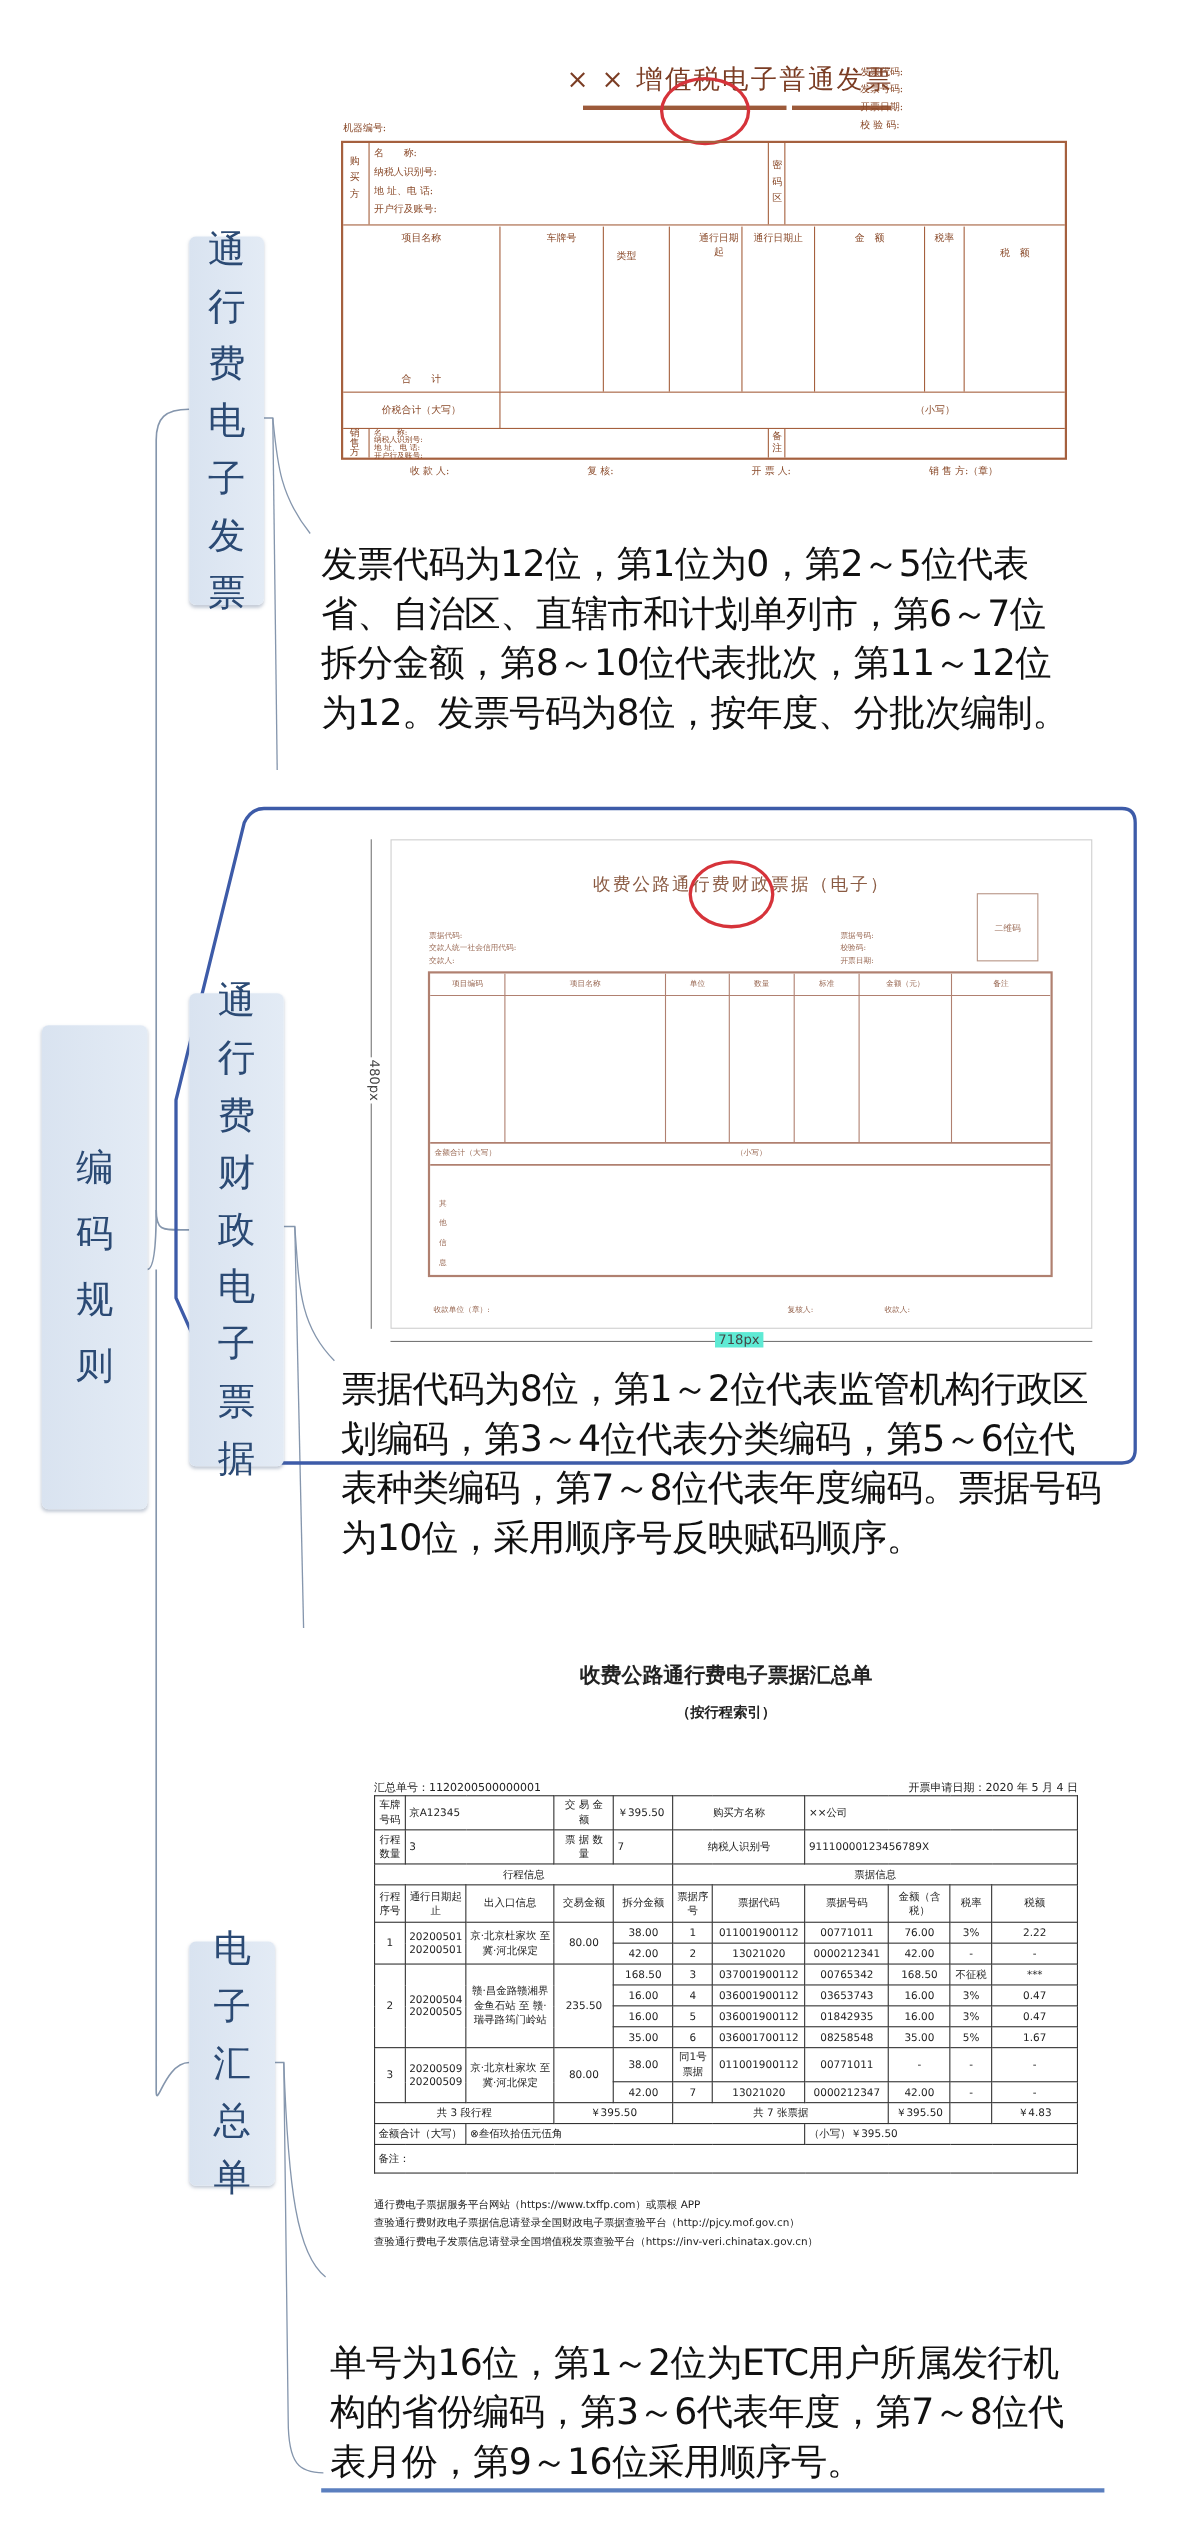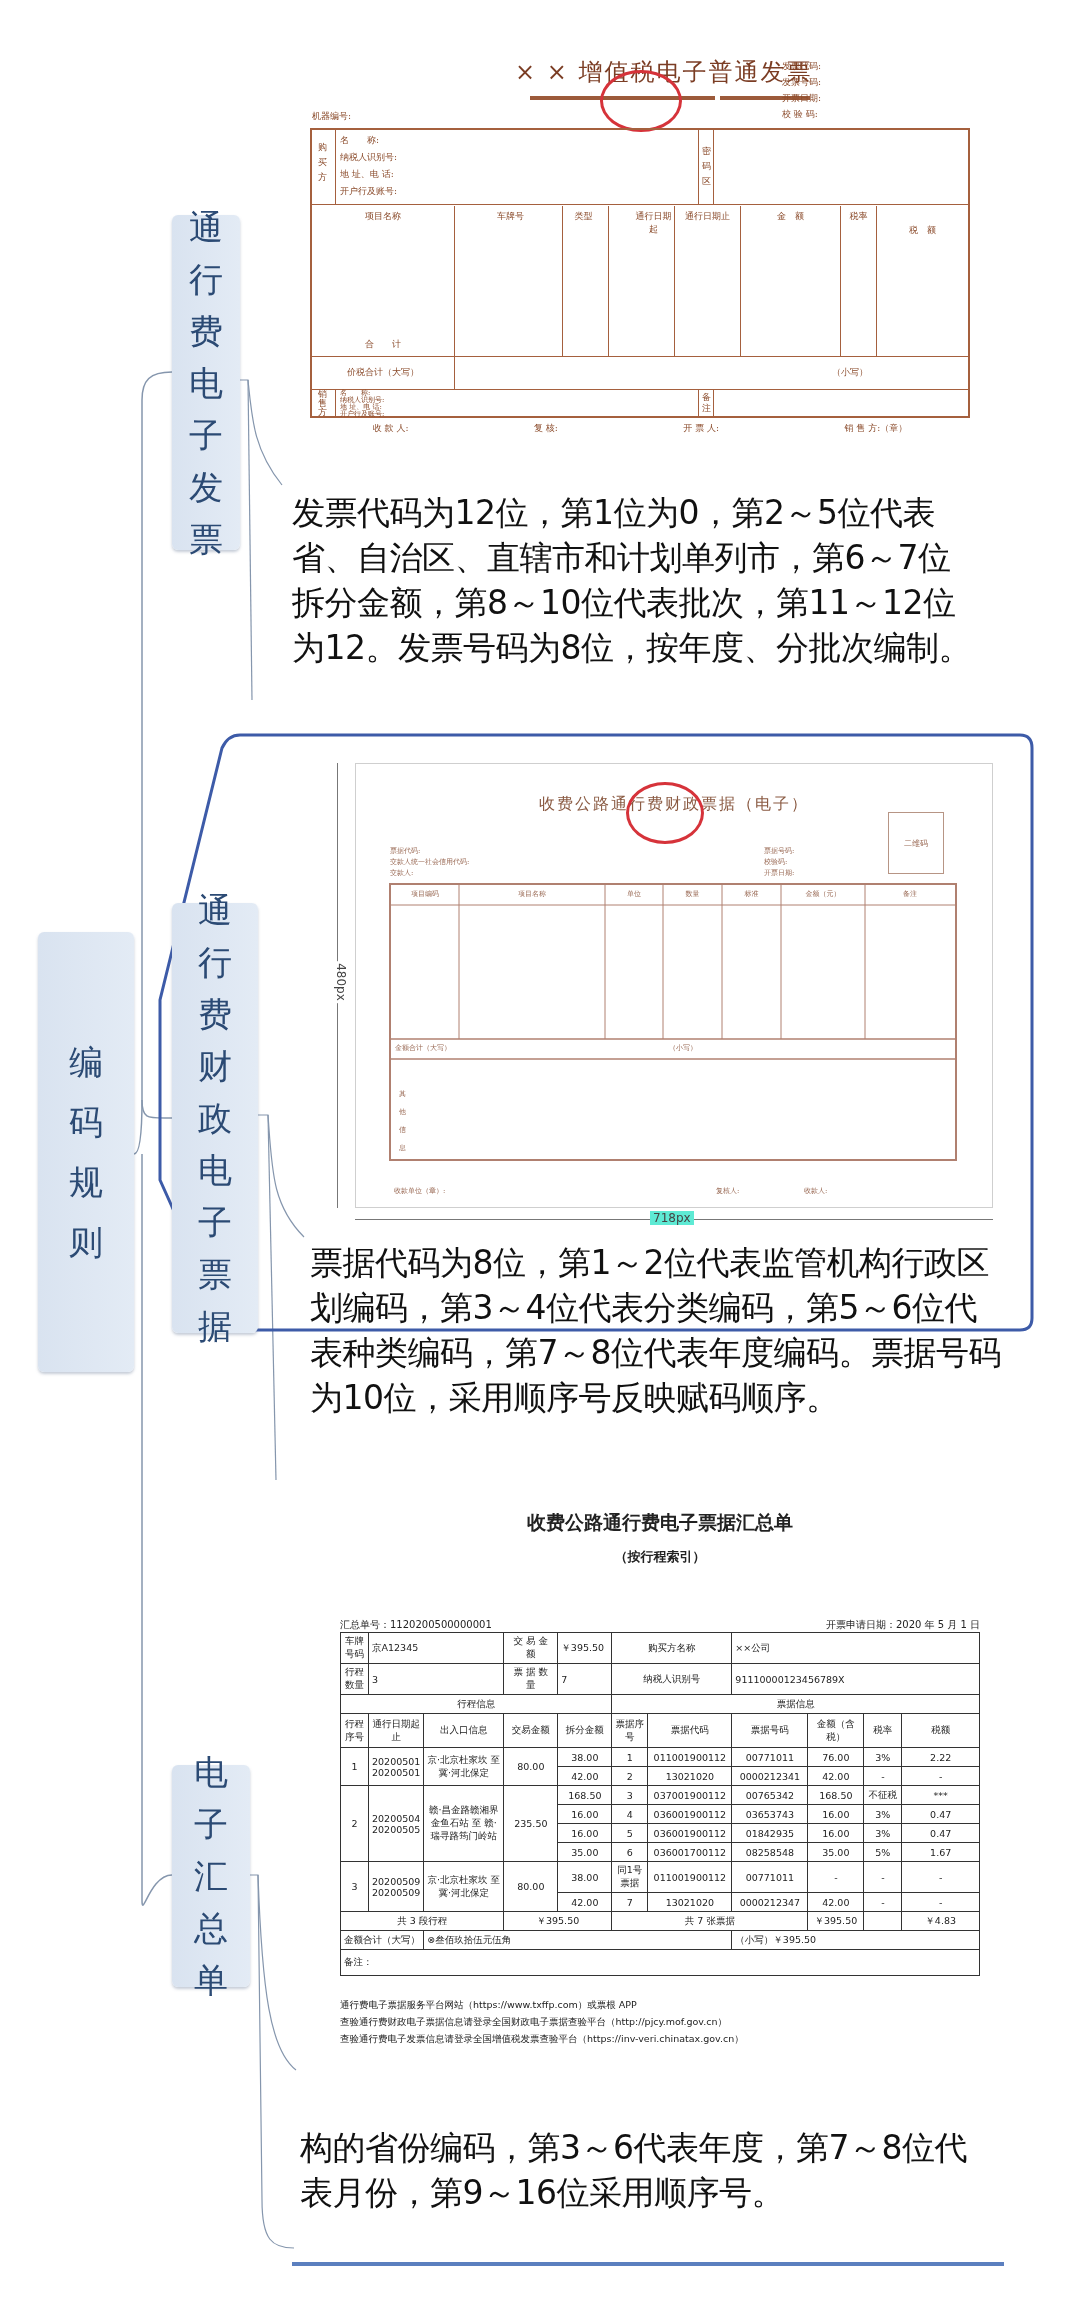--- a/index.html
+++ b/index.html
@@ -129,20 +129,21 @@
 </div>
 
 <div class="desc" style="left:310px; top:1240px;">
   <div>票据代码为8位，第1～2位代表监管机构行政区</div>
   <div>划编码，第3～4位代表分类编码，第5～6位代</div>
   <div>表种类编码，第7～8位代表年度编码。票据号码</div>
   <div>为10位，采用顺序号反映赋码顺序。</div>
 </div>
 
 <div class="desc" style="left:300px; top:2125px;">
+  <div>单号为16位，第1～2位为ETC用户所属发行机</div>
   <div>构的省份编码，第3～6代表年度，第7～8位代</div>
   <div>表月份，第9～16位采用顺序号。</div>
 </div>
 
 <div class="inv1">
   <div class="title">× × 增值税电子普通发票</div>
   <div class="title-bar"></div>
   <div class="title-bar" style="left:410px; width:90px;"></div>
   <div class="stamp"></div>
   <div class="meta">
@@ -168,21 +169,21 @@
     </div>
     <div class="cell" style="left:386px; top:0; width:16px; height:74px; border-left-width:1.5px; border-right-width:1.5px; padding:14px 3px; line-height:15px;">
       <div>密</div>
       <div>码</div>
       <div>区</div>
     </div>
     <div class="cell" style="left:0; top:74px; width:656px; height:0; border-top-width:1.5px;"></div>
 
     <div class="cell" style="left:0; top:80px; width:142px; text-align:center;">项目名称</div>
     <div class="cell" style="left:142px; top:76px; width:112px; height:150px; border-left-width:1.5px; text-align:center; padding-top:4px;">车牌号</div>
-    <div class="cell" style="left:250px; top:76px; width:42px; height:150px; border-left-width:1.5px; text-align:center; padding-top:4px;">类型</div>
+    <div class="cell" style="left:236px; top:76px; width:42px; height:150px; border-left-width:1.5px; text-align:center; padding-top:20px;">类型</div>
     <div class="cell" style="left:296px; top:76px; width:66px; height:150px; border-left-width:1.5px; text-align:center; padding-top:4px;padding-left:24px;">通行日期起</div>
     <div class="cell" style="left:362px; top:76px; width:66px; height:150px; border-left-width:1.5px; text-align:center; padding-top:4px;">通行日期止</div>
     <div class="cell" style="left:428px; top:76px; width:100px; height:150px; border-left-width:1.5px; text-align:center; padding-top:4px;">金　额</div>
     <div class="cell" style="left:528px; top:76px; width:36px; height:150px; border-left-width:1.5px; text-align:center; padding-top:4px;">税率</div>
     <div class="cell" style="left:564px; top:76px; width:92px; height:150px; border-left-width:1.5px; text-align:center; padding-top:18px;">税　额</div>
     <div class="cell" style="left:0; top:208px; width:142px; text-align:center;">合　　计</div>
 
     <div class="cell" style="left:0; top:226px; width:656px; height:34px; border-top-width:1.5px; border-bottom-width:1.5px;"></div>
     <div class="cell" style="left:0; top:236px; width:142px; text-align:center;">价税合计（大写）</div>
     <div class="cell" style="left:142px; top:226px; width:1px; height:34px; border-left-width:1.5px;"></div>
@@ -265,21 +266,21 @@
     <span>收款单位（章）:</span>
     <span style="position:absolute; left:322px;">复核人:</span>
     <span style="position:absolute; left:410px;">收款人:</span>
   </div>
 </div>
 
 <div class="sum">
   <div class="title">收费公路通行费电子票据汇总单</div>
   <div class="subtitle">（按行程索引）</div>
   <div class="hdr-l">汇总单号：1120200500000001</div>
-  <div class="hdr-r">开票申请日期：2020 年 5 月 1 日</div>
+  <div class="hdr-r">开票申请日期：2020 年 5 月 4 日</div>
 
   <table>
     <tbody>
         <tr>
       <td>车牌号码</td>
       <td class="l" colspan="2">京A12345</td>
       <td>交 易 金 额</td>
       <td class="l" colspan="1">￥395.50</td>
       <td colspan="2">购买方名称</td>
       <td class="l" colspan="4">××公司</td>

